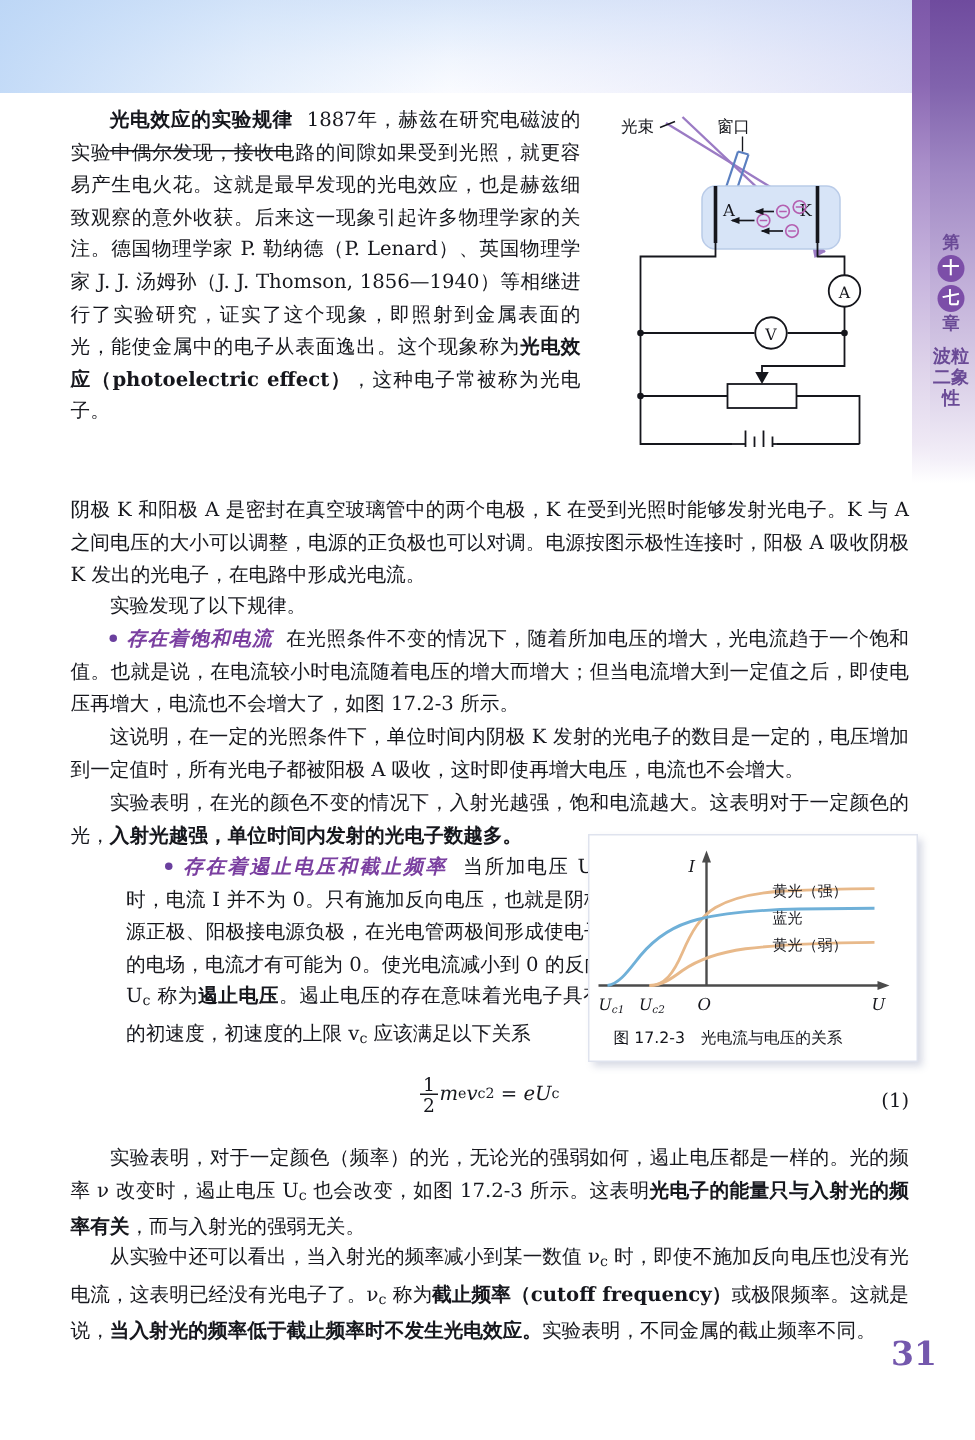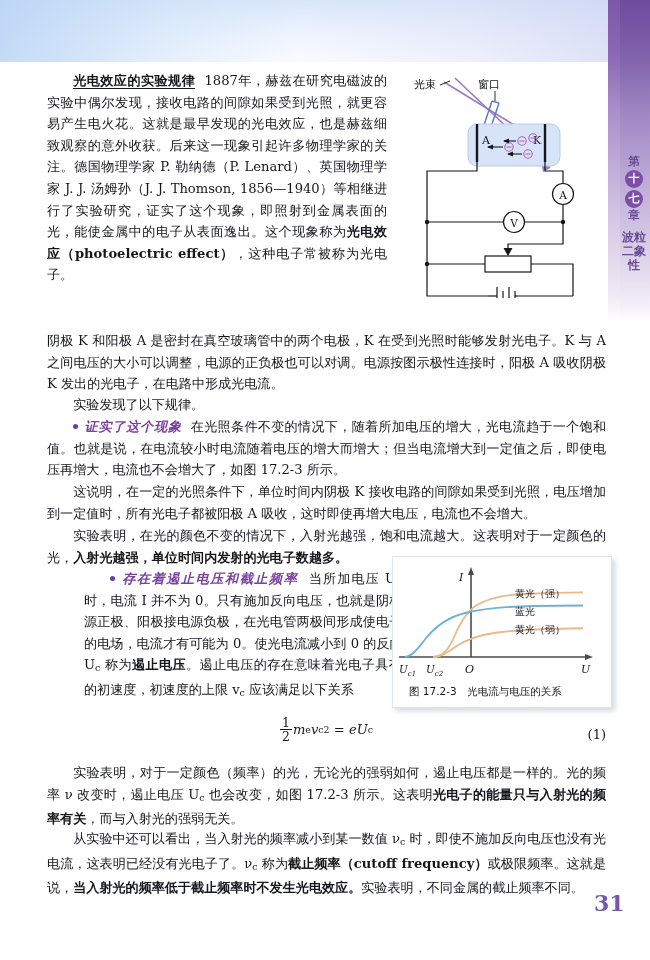--- a/index.html
+++ b/index.html
@@ -50,21 +50,21 @@
     line-height:21.6px;
     text-align:justify;
     text-justify:inter-ideograph;
     color:#16171d;
   }
   .p-indent{text-indent:2em;}
   .bold{font-weight:bold;}
   .lead{
     font-weight:bold;
     border-bottom:1px solid #16171d;
-    padding-bottom:0px;
+    padding-bottom:12px;
   }
   .bullet-head{
     color:#7a3fa0;font-weight:bold;font-style:italic;
     letter-spacing:.5px;
   }
   .dot{
     display:inline-block;width:5px;height:5px;border-radius:50%;
     background:#6a3f9e;vertical-align:middle;margin:0 6px 3px 0;
   }
   .sub{font-size:.72em;vertical-align:-.22em;}
@@ -140,25 +140,25 @@
 
   <div class="col p-indent" id="para4">
     <span>实验发现了以下规律。</span>
   </div>
 
   <div class="col" id="para3">
     <span>阴极 K 和阳极 A 是密封在真空玻璃管中的两个电极，K 在受到光照时能够发射光电子。K 与 A 之间电压的大小可以调整，电源的正负极也可以对调。电源按图示极性连接时，阳极 A 吸收阴极 K 发出的光电子，在电路中形成光电流。</span>
   </div>
 
   <div class="col" id="rule1">
-    <span style="padding-left:2em"></span><span class="dot"></span><span class="bullet-head">证实了这个现象</span>&nbsp;&nbsp;<span>在光照条件不变的情况下，随着所加电压的增大，光电流趋于一个饱和值。也就是说，在电流较小时电流随着电压的增大而增大；但当电流增大到一定值之后，即使电压再增大，电流也不会增大了，如图 17.2-3 所示。</span>
+    <span style="padding-left:2em"></span><span class="dot"></span><span class="bullet-head">存在着饱和电流</span>&nbsp;&nbsp;<span>在光照条件不变的情况下，随着所加电压的增大，光电流趋于一个饱和值。也就是说，在电流较小时电流随着电压的增大而增大；但当电流增大到一定值之后，即使电压再增大，电流也不会增大了，如图 17.2-3 所示。</span>
   </div>
 
   <div class="col p-indent" id="para5">
-    <span>这说明，在一定的光照条件下，单位时间内阴极 K 接收电路的间隙如果受到光照，电压增加到一定值时，所有光电子都被阳极 A 吸收，这时即使再增大电压，电流也不会增大。</span>
+    <span>这说明，在一定的光照条件下，单位时间内阴极 K 发射的光电子的数目是一定的，电压增加到一定值时，所有光电子都被阳极 A 吸收，这时即使再增大电压，电流也不会增大。</span>
   </div>
 
   <div class="col p-indent" id="para6">
     <span>实验表明，在光的颜色不变的情况下，入射光越强，饱和电流越大。这表明对于一定颜色的光，</span><span class="bold">入射光越强，单位时间内发射的光电子数越多。</span>
   </div>
 
   <div class="col" id="rule2">
     <span style="padding-left:2em"></span><span class="dot"></span><span class="bullet-head">存在着遏止电压和截止频率</span>&nbsp;&nbsp;<span>当所加电压 U 为 0 时，电流 I 并不为 0。只有施加反向电压，也就是阴极接电源正极、阳极接电源负极，在光电管两极间形成使电子减速的电场，电流才有可能为 0。使光电流减小到 0 的反向电压 U</span><span class="sub">c</span><span> 称为</span><span class="bold">遏止电压</span><span>。遏止电压的存在意味着光电子具有一定的初速度，初速度的上限 v</span><span class="sub">c</span><span> 应该满足以下关系</span>
   </div>
 

